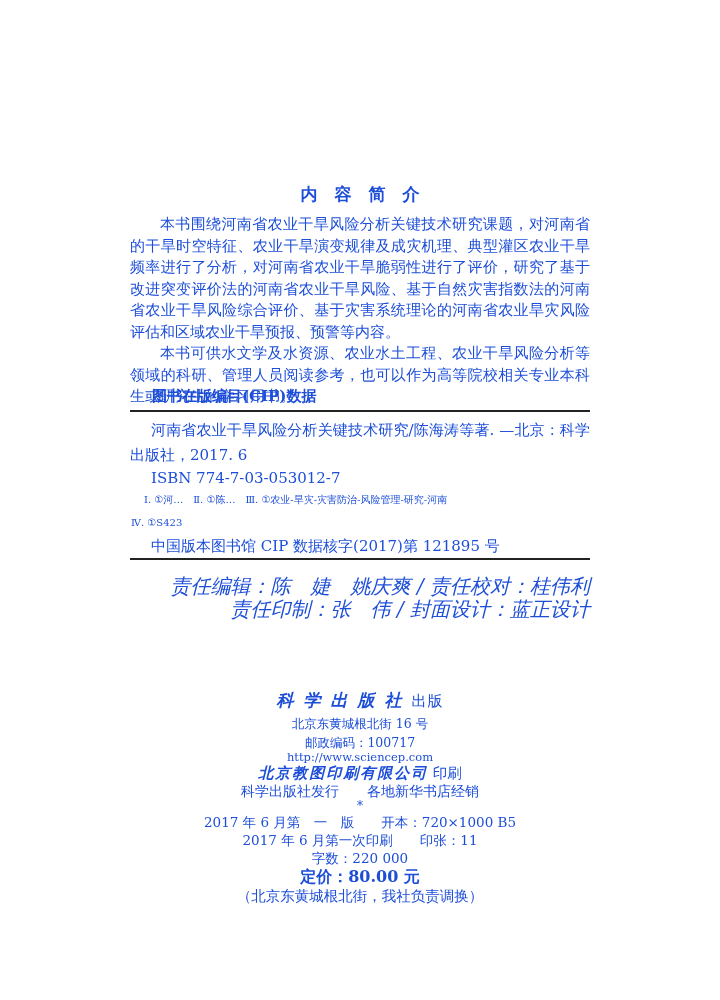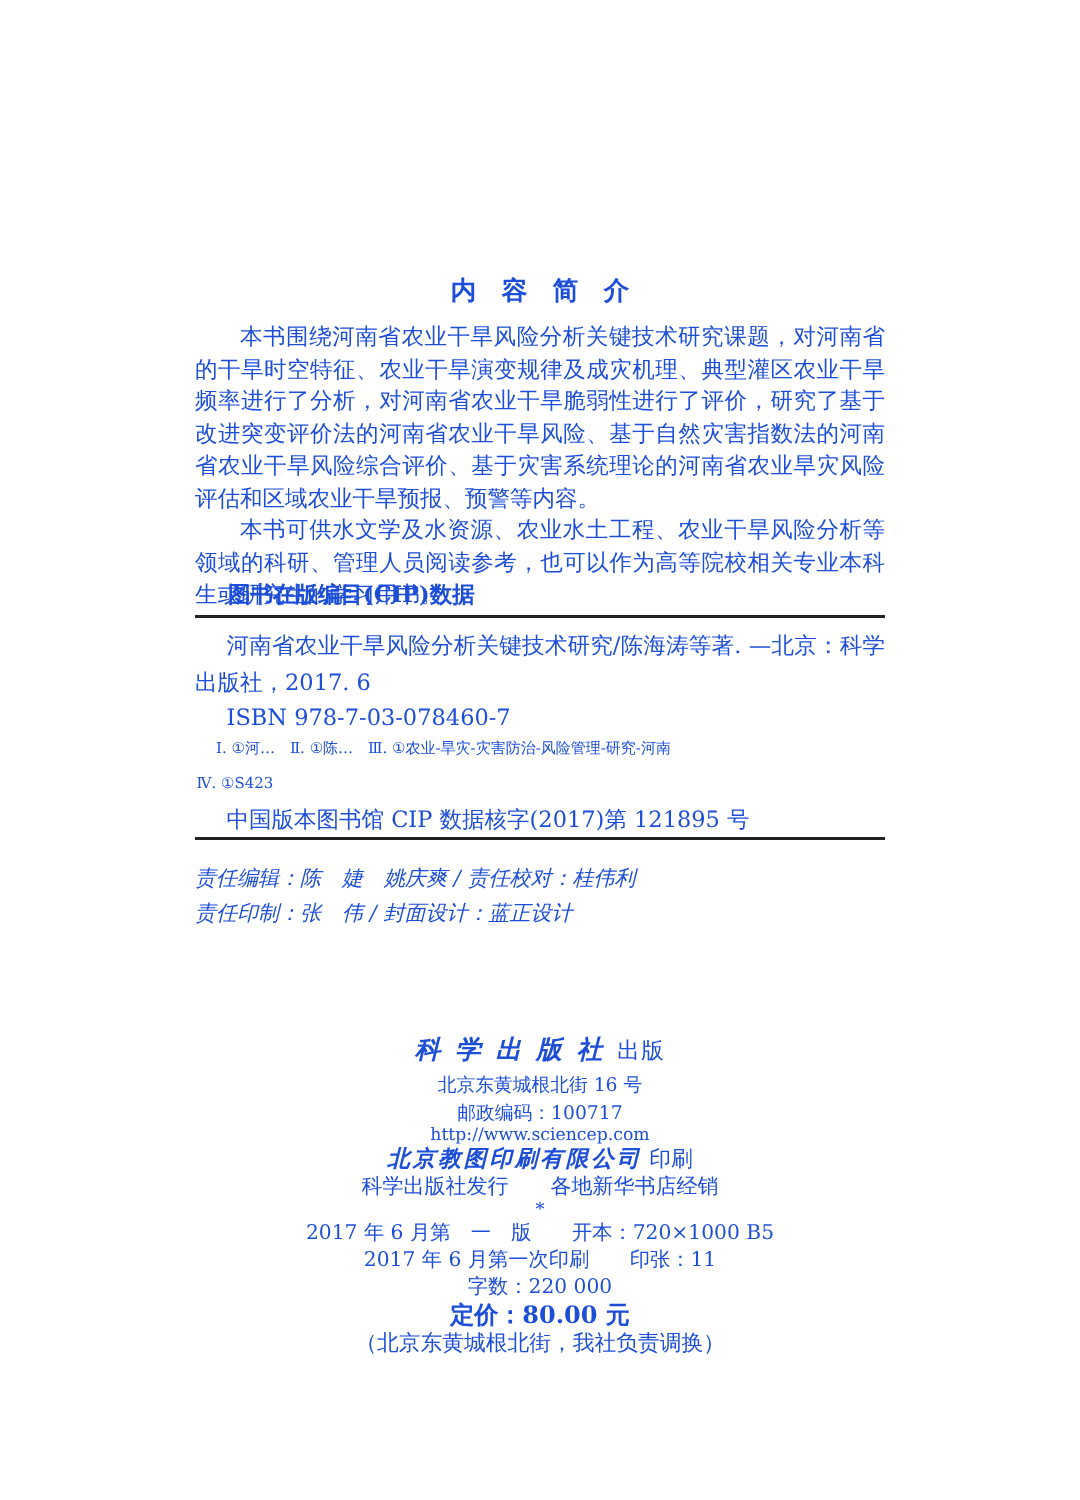--- a/index.html
+++ b/index.html
@@ -69,23 +69,23 @@
   .cip-record {
     font-size: 15px;
     line-height: 20px;
     padding-left: 1.4em;
     margin: 2px 0 2px 0;
   }
 
   
   #credits {
     top: 575px;
-    text-align: left;
+    text-align: right;
     font-style: italic;
-    font-size: 14px;
+    font-size: 20px;
     line-height: 23px;
   }
 
   
   #colophon { top: 688px; text-align: center; }
   .pub-name-line { line-height: 24px; font-size: 15px; }
   .pub-name {
     font-weight: bold;
     font-style: italic;
     letter-spacing: 10px;
@@ -118,21 +118,21 @@
   <div class="block" id="intro">
     <div class="intro-title">内　容　简　介</div>
     <p class="body-para">本书围绕河南省农业干旱风险分析关键技术研究课题，对河南省的干旱时空特征、农业干旱演变规律及成灾机理、典型灌区农业干旱频率进行了分析，对河南省农业干旱脆弱性进行了评价，研究了基于改进突变评价法的河南省农业干旱风险、基于自然灾害指数法的河南省农业干旱风险综合评价、基于灾害系统理论的河南省农业旱灾风险评估和区域农业干旱预报、预警等内容。</p>
     <p class="body-para">本书可供水文学及水资源、农业水土工程、农业干旱风险分析等领域的科研、管理人员阅读参考，也可以作为高等院校相关专业本科生或研究生的学习用书。</p>
   </div>
 
   <div class="block" id="cip">
     <div class="cip-heading">图书在版编目(CIP)数据</div>
     <hr class="rule">
     <p class="cip-entry">河南省农业干旱风险分析关键技术研究/陈海涛等著. —北京：科学出版社，2017. 6</p>
-    <p class="cip-isbn">ISBN 978-7-03-078460-7</p>
+    <p class="cip-isbn">ISBN 774-7-03-053012-7</p>
     <p class="cip-class">Ⅰ. ①河…　Ⅱ. ①陈…　Ⅲ. ①农业-旱灾-灾害防治-风险管理-研究-河南</p>
     <p class="cip-class" style="text-indent:0;">Ⅳ. ①S423</p>
     <p class="cip-record">中国版本图书馆 CIP 数据核字(2017)第 121895 号</p>
     <hr class="rule">
   </div>
 
   <div class="block" id="credits">
     <div>责任编辑：陈　婕　姚庆爽 / 责任校对：桂伟利</div>
     <div>责任印制：张　伟 / 封面设计：蓝正设计</div>
   </div>

